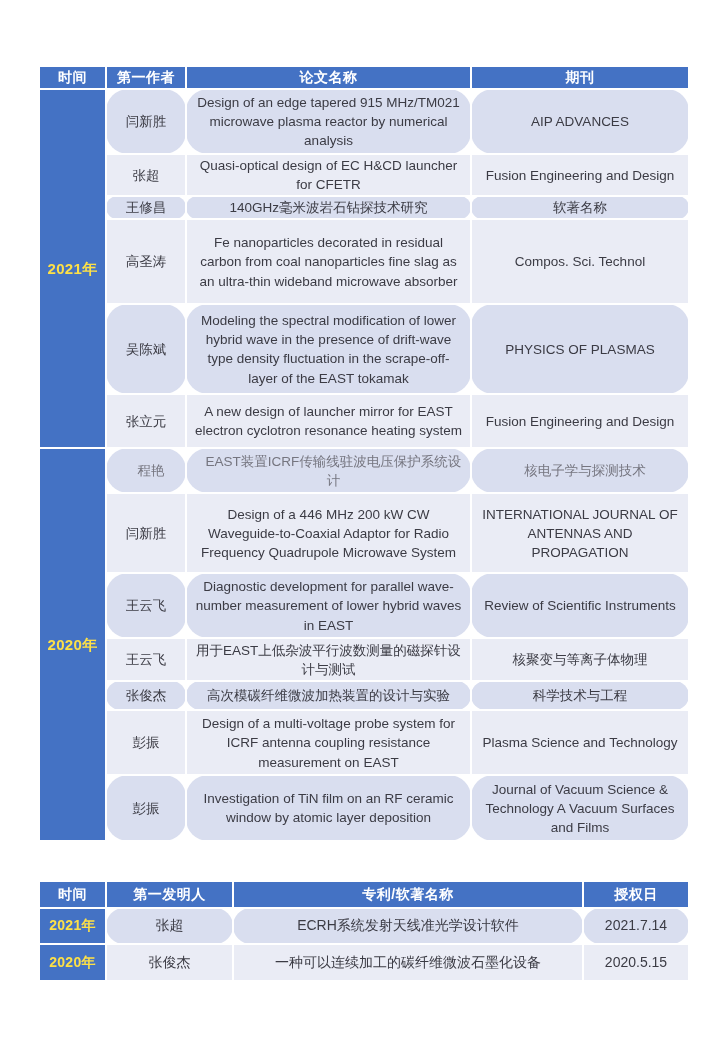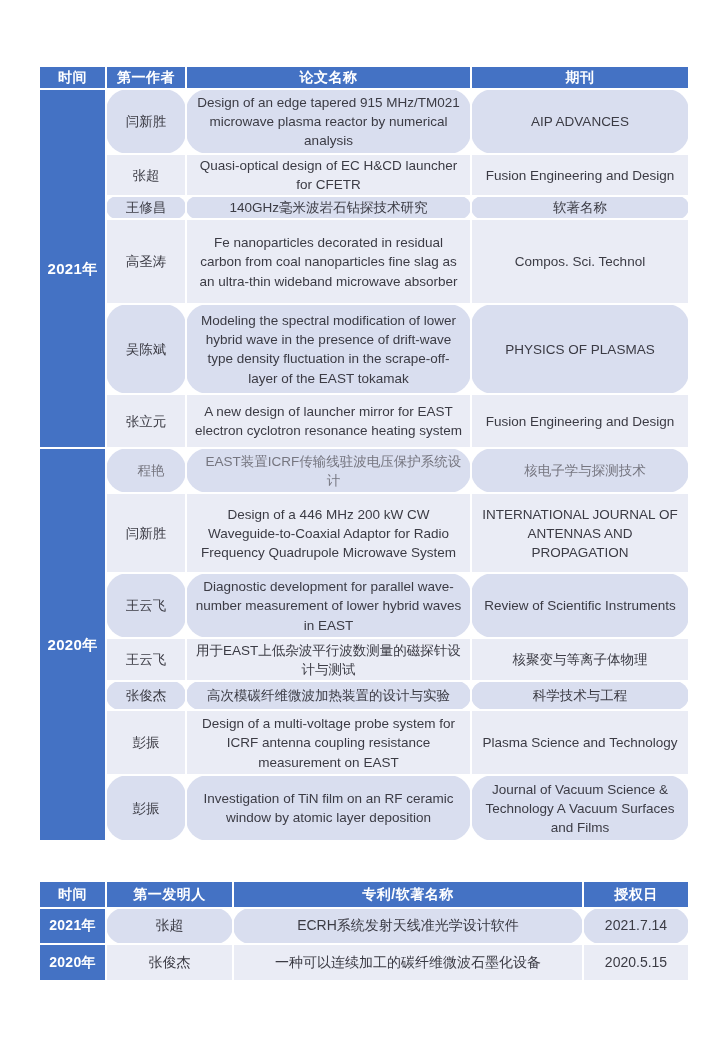--- a/index.html
+++ b/index.html
@@ -21,21 +21,21 @@
     border:2px solid #ffffff;text-align:center;vertical-align:middle;
     padding:1px 6px;box-sizing:border-box;word-break:break-word;margin-top:32px;
   }
   th{
     background:#4472C4;color:#ffffff;font-size:14px;font-weight:bold;
     height:23px;letter-spacing:.5px;
   }
   .pat-table th{height:27px;}
   td{font-size:13.5px;line-height:1.42;color:#3B3B44;}
   td.year{
-    background:#4472C4;color:#ffffff;font-weight:bold;font-size:15px;
+    background:#4472C4;color:#fde047;font-weight:bold;font-size:15px;
     letter-spacing:.3px;
   }
   tr.dark  td:not(.year){background:#D9DEEF;border-radius:22px;}
   tr.light td:not(.year){background:#EAECF5;}
   tr.muted td:not(.year){color:#75757F;padding-left:16px;}
   .pat-table td{font-size:14px;}
 </style>
 </head>
 <body>
 

